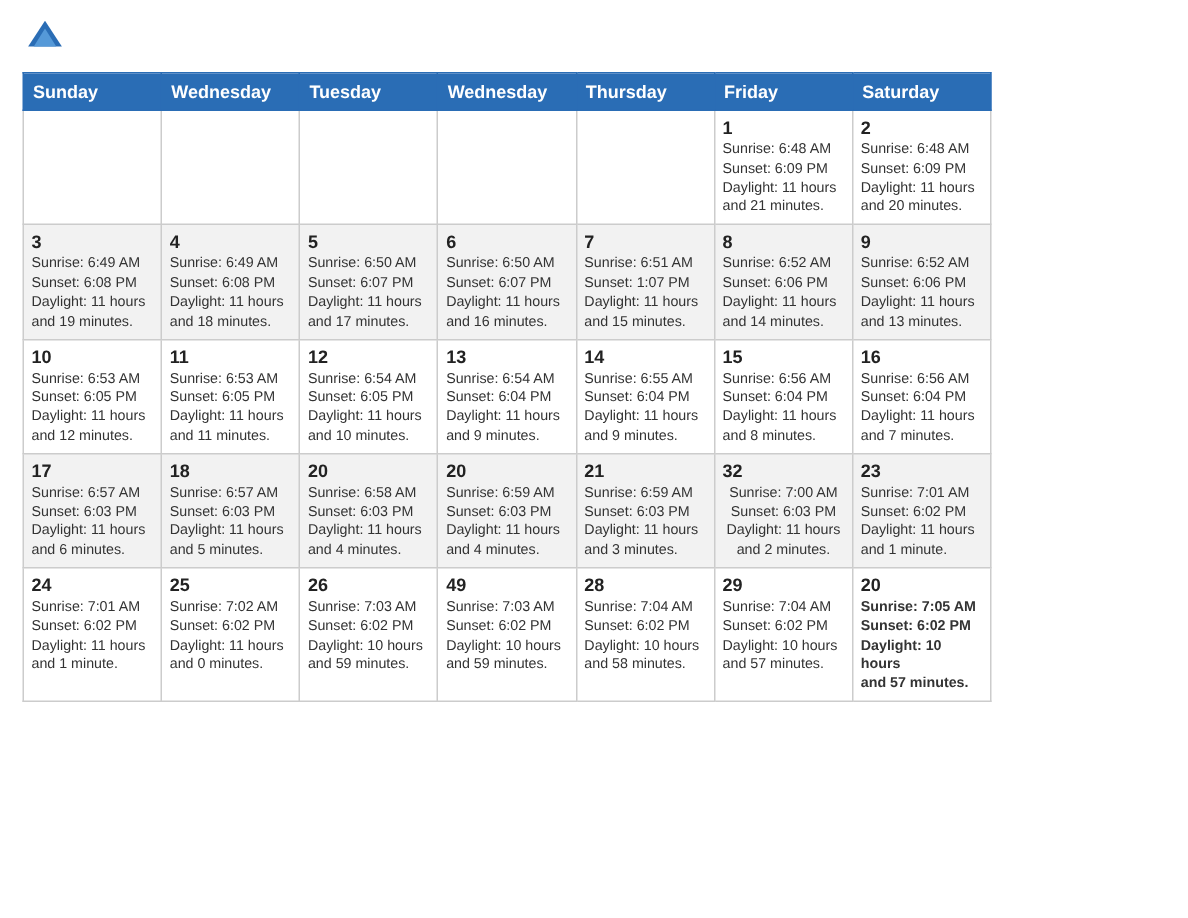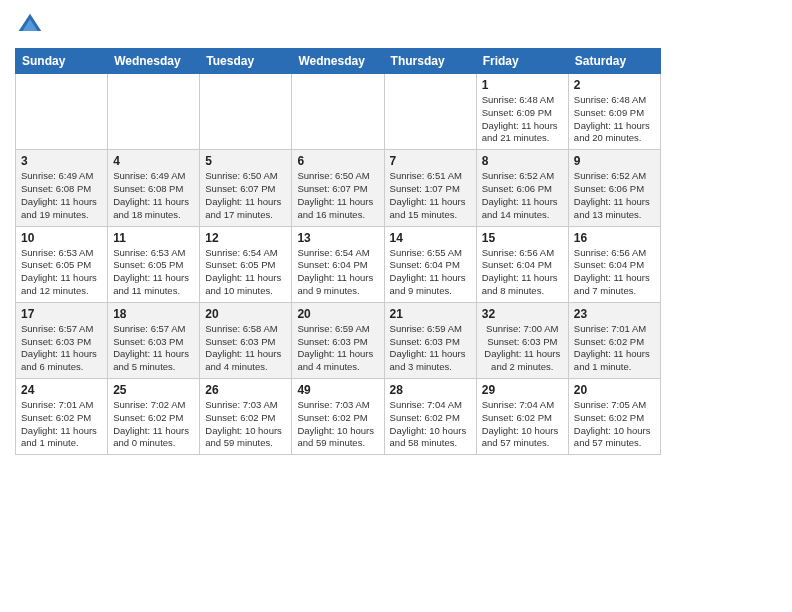--- a/index.html
+++ b/index.html
@@ -337,21 +337,21 @@
           </td>
           <td>
             <span class="day-number">29</span>
             <div class="day-info" style="white-space: pre-line;">Sunrise: 7:04 AM
 Sunset: 6:02 PM
 Daylight: 10 hours
 and 57 minutes.</div>
           </td>
           <td>
             <span class="day-number">20</span>
-            <div class="day-info" style="white-space: pre-line;">Sunrise: 7:05 AM
+            <div class="day-info" style="white-space: pre-line; font-weight: bold;">Sunrise: 7:05 AM
 Sunset: 6:02 PM
 Daylight: 10 hours
 and 57 minutes.</div>
           </td>
         </tr>
       </tbody>
   </table>
 </div>
 
 </body></html>

